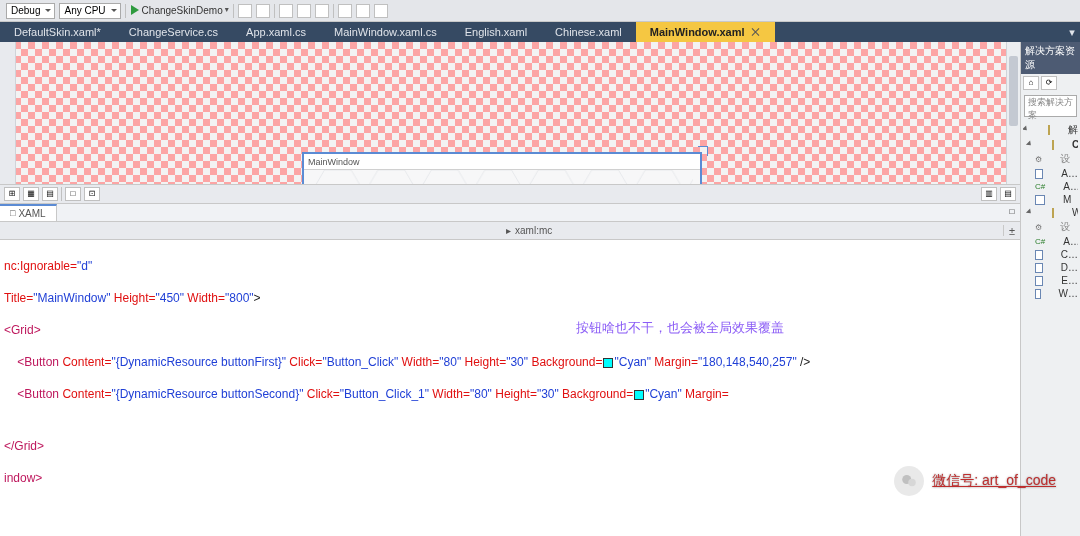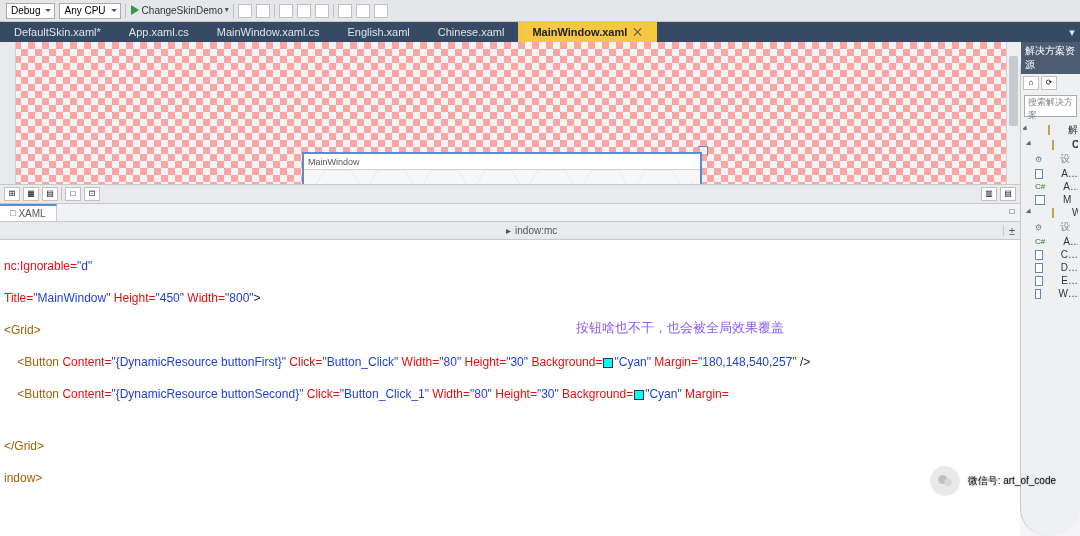--- a/index.html
+++ b/index.html
@@ -17,21 +17,21 @@
   .tab { padding: 0 14px; font-size: 11px; color: #e0e4ea; display: flex; align-items: center; cursor: pointer; white-space: nowrap; }
   .tab.active-preview { background: #f5c742; color: #222; font-weight: 600; gap: 6px; }
   .tab-close { width: 10px; height: 10px; position: relative; }
   .tab-close::before, .tab-close::after { content: ""; position: absolute; left: 4px; top: 0; width: 1px; height: 10px; background: #555; }
   .tab-close::before { transform: rotate(45deg); }
   .tab-close::after { transform: rotate(-45deg); }
   .tab-scroll { margin-left: auto; width: 16px; display: flex; align-items: center; justify-content: center; color: #e0e4ea; }
 
   .workspace { display: flex; height: 494px; }
   .left { flex: 1; display: flex; flex-direction: column; position: relative; }
-  .right { width: 60px; border-left: 1px solid #c8c8c8; background: #eef0f2; font-size: 10px; border-radius: 28px; }
+  .right { width: 60px; border-left: 1px solid #c8c8c8; background: #eef0f2; font-size: 10px; }
   .right-title { background: #4d5b73; color: #fff; padding: 2px 4px; font-size: 10px; }
   .right-search { margin: 3px; height: 22px; border: 1px solid #aaa; background: #fff; font-size: 9px; padding: 0 3px; color: #888; }
   .tree { padding: 2px; font-size: 10px; color: #333; }
   .tree-row { display: flex; align-items: center; gap: 18px; padding: 1px 0; white-space: nowrap; overflow: hidden; }
   .tri { width: 0; height: 0; border: 3px solid transparent; border-left: 4px solid #666; display: inline-block; }
   .tri.open { transform: rotate(45deg); }
   .ico { width: 10px; height: 10px; display: inline-block; background: #d8c14a; border: 1px solid #a88f2a; }
   .ico.folder { background: #e8d37a; border-color: #bda452; }
   .ico.xaml { background: #fff; border-color: #6a87b3; }
   .bold { font-weight: 600; }
@@ -55,33 +55,33 @@
   .mt-btn { width: 16px; height: 14px; border: 1px solid #c0c0c0; background: #fff; font-size: 8px; text-align: center; line-height: 12px; }
   .pane-tab { height: 18px; background: #f0f2f5; border-bottom: 1px solid #c8c8c8; display: flex; align-items: center; }
   .pane-tab-item { padding: 0 10px; font-size: 10px; color: #555; border-right: 1px solid #c8c8c8; height: 100%; display: flex; align-items: center; gap: 3px; }
   .pane-tab-item.active { background: #fff; border-top: 2px solid #5b8bd4; margin-top: -1px; }
   .crumb-bar { height: 18px; background: #e8eaee; border-bottom: 1px solid #c8c8c8; display: flex; align-items: center; }
   .crumb-half { flex: 1; border-right: 1px solid #c8c8c8; padding: 0 4px; font-size: 10px; color: #555; display: flex; align-items: center; gap: 4px; }
   .crumb-plus { width: 16px; text-align: center; color: #555; }
 
   .code { flex: 0 0 auto; background: #fff; font-family: Consolas, monospace; font-size: 12px; padding: 2px 4px; line-height: 16px; white-space: pre; overflow: hidden; }
   .code-line { display: block; }
-  .cl-elem { color: #a16207; }
+  .cl-elem { color: #be185d; }
   .cl-attr { color: #e01010; }
   .cl-val { color: #1f3fd6; }
   .cl-txt { color: #222; }
   .swatch { display: inline-block; width: 10px; height: 10px; border: 1px solid #333; vertical-align: middle; margin: 0 1px; }
   .sw-cyan { background: #00ffff; }
 
   .code-annot { position: absolute; font-size: 13px; color: #8b5cf6; font-family: SimSun, sans-serif; margin-left: 16px; }
 
   .watermark { position: absolute; right: 24px; bottom: 40px; display: flex; align-items: center; gap: 8px; color: #eef2f5; opacity: 0.92; }
   .wm-logo { width: 30px; height: 30px; border-radius: 50%; background: #e8e8e8; display: flex; align-items: center; justify-content: center; }
   .wm-logo svg { width: 18px; height: 18px; }
-  .wm-text { font-size: 10px; color: #000000; text-shadow: 0 0 2px #888; }
+  .wm-text { font-size: 14px; color: #b91c1c; text-shadow: 0 0 2px #888; text-decoration: underline; }
 
   .scrollbar-v { position: absolute; right: 0; top: 0; width: 14px; height: 100%; background: #eceef1; border-left: 1px solid #d0d3d8; }
   .sb-thumb { position: absolute; left: 2px; right: 2px; top: 14px; height: 70px; background: #c4c9d2; border-radius: 2px; }
 </style>
 </head>
 <body>
 
 <div class="toolbar">
   <div class="tb-combo">Debug</div>
   <div class="tb-combo">Any CPU</div>
@@ -101,20 +101,21 @@
   <span class="tb-icon"></span>
   <span class="tb-icon"></span>
   <div class="tb-sep"></div>
   <span class="tb-icon"></span>
   <span class="tb-icon"></span>
   <span class="tb-icon"></span>
 </div>
 
 <div class="tabbar">
   <div class="tab">DefaultSkin.xaml*</div>
+  <div class="tab">ChangeService.cs</div>
   <div class="tab">App.xaml.cs</div>
   <div class="tab">MainWindow.xaml.cs</div>
   <div class="tab">English.xaml</div>
   <div class="tab">Chinese.xaml</div>
   <div class="tab active-preview">
     <span>MainWindow.xaml</span>
     <span class="tab-close"></span>
   </div>
   <div class="tab-scroll">▾</div>
 </div>
@@ -167,21 +168,21 @@
         <span>XAML</span>
       </div>
       <div style="flex:1"></div>
       <span class="mt-btn" style="border:0;background:transparent;">□</span>
     </div>
 
     <div class="crumb-bar">
       <div class="crumb-half"></div>
       <div class="crumb-half">
         <span>▸</span>
-        <span>indow:mc</span>
+        <span>xaml:mc</span>
       </div>
       <div class="crumb-plus">±</div>
     </div>
 
     <div class="code" style="position:relative;">
 <span class="code-line"><span class="cl-attr">nc:Ignorable=</span><span class="cl-val">"d"</span></span>
 <span class="code-line"><span class="cl-attr">Title=</span><span class="cl-val">"MainWindow"</span><span class="cl-attr"> Height=</span><span class="cl-val">"450"</span><span class="cl-attr"> Width=</span><span class="cl-val">"800"</span><span class="cl-txt">&gt;</span></span>
 <span class="code-line"><span class="cl-elem">&lt;Grid&gt;</span></span>
 <span class="code-line">    <span class="cl-elem">&lt;Button </span><span class="cl-attr">Content=</span><span class="cl-val">"{DynamicResource buttonFirst}"</span><span class="cl-attr"> Click=</span><span class="cl-val">"Button_Click"</span><span class="cl-attr"> Width=</span><span class="cl-val">"80"</span><span class="cl-attr"> Height=</span><span class="cl-val">"30"</span><span class="cl-attr"> Background=</span><span class="swatch sw-cyan"></span><span class="cl-val">"Cyan"</span><span class="cl-attr"> Margin=</span><span class="cl-val">"180,148,540,257"</span><span class="cl-txt"> /&gt;</span></span>
 <span class="code-line">    <span class="cl-elem">&lt;Button </span><span class="cl-attr">Content=</span><span class="cl-val">"{DynamicResource buttonSecond}"</span><span class="cl-attr"> Click=</span><span class="cl-val">"Button_Click_1"</span><span class="cl-attr"> Width=</span><span class="cl-val">"80"</span><span class="cl-attr"> Height=</span><span class="cl-val">"30"</span><span class="cl-attr"> Background=</span><span class="swatch sw-cyan"></span><span class="cl-val">"Cyan"</span><span class="cl-attr"> Margin=</span></span>

